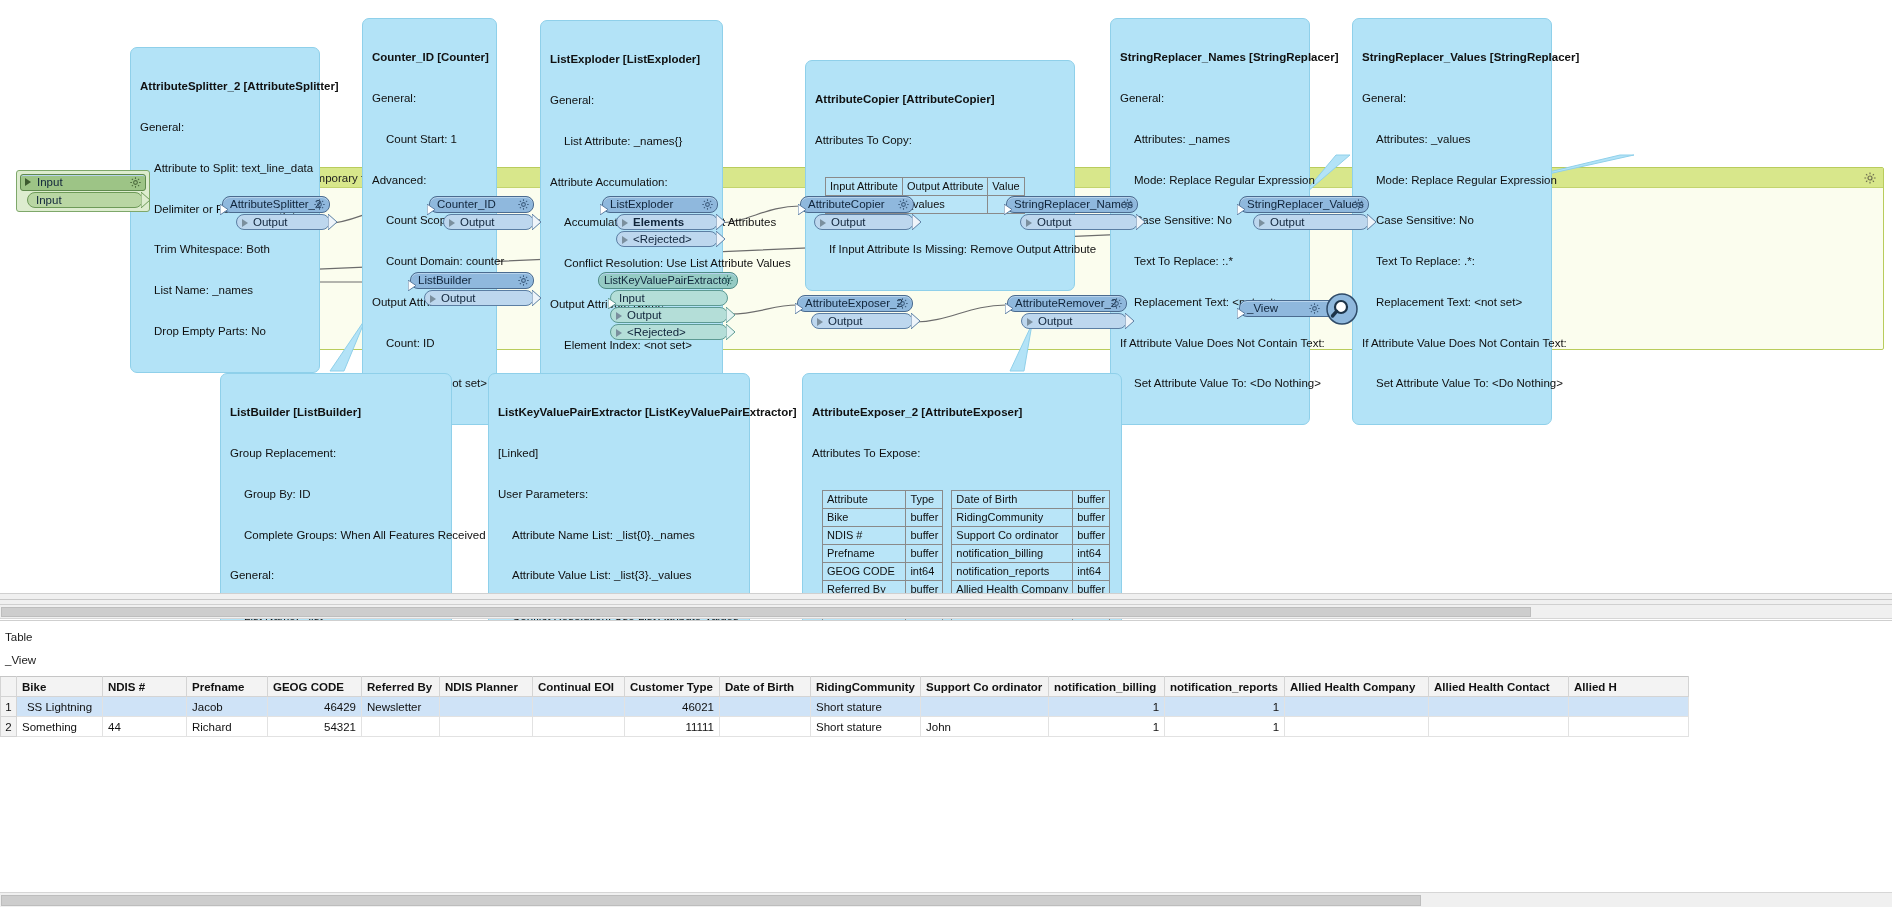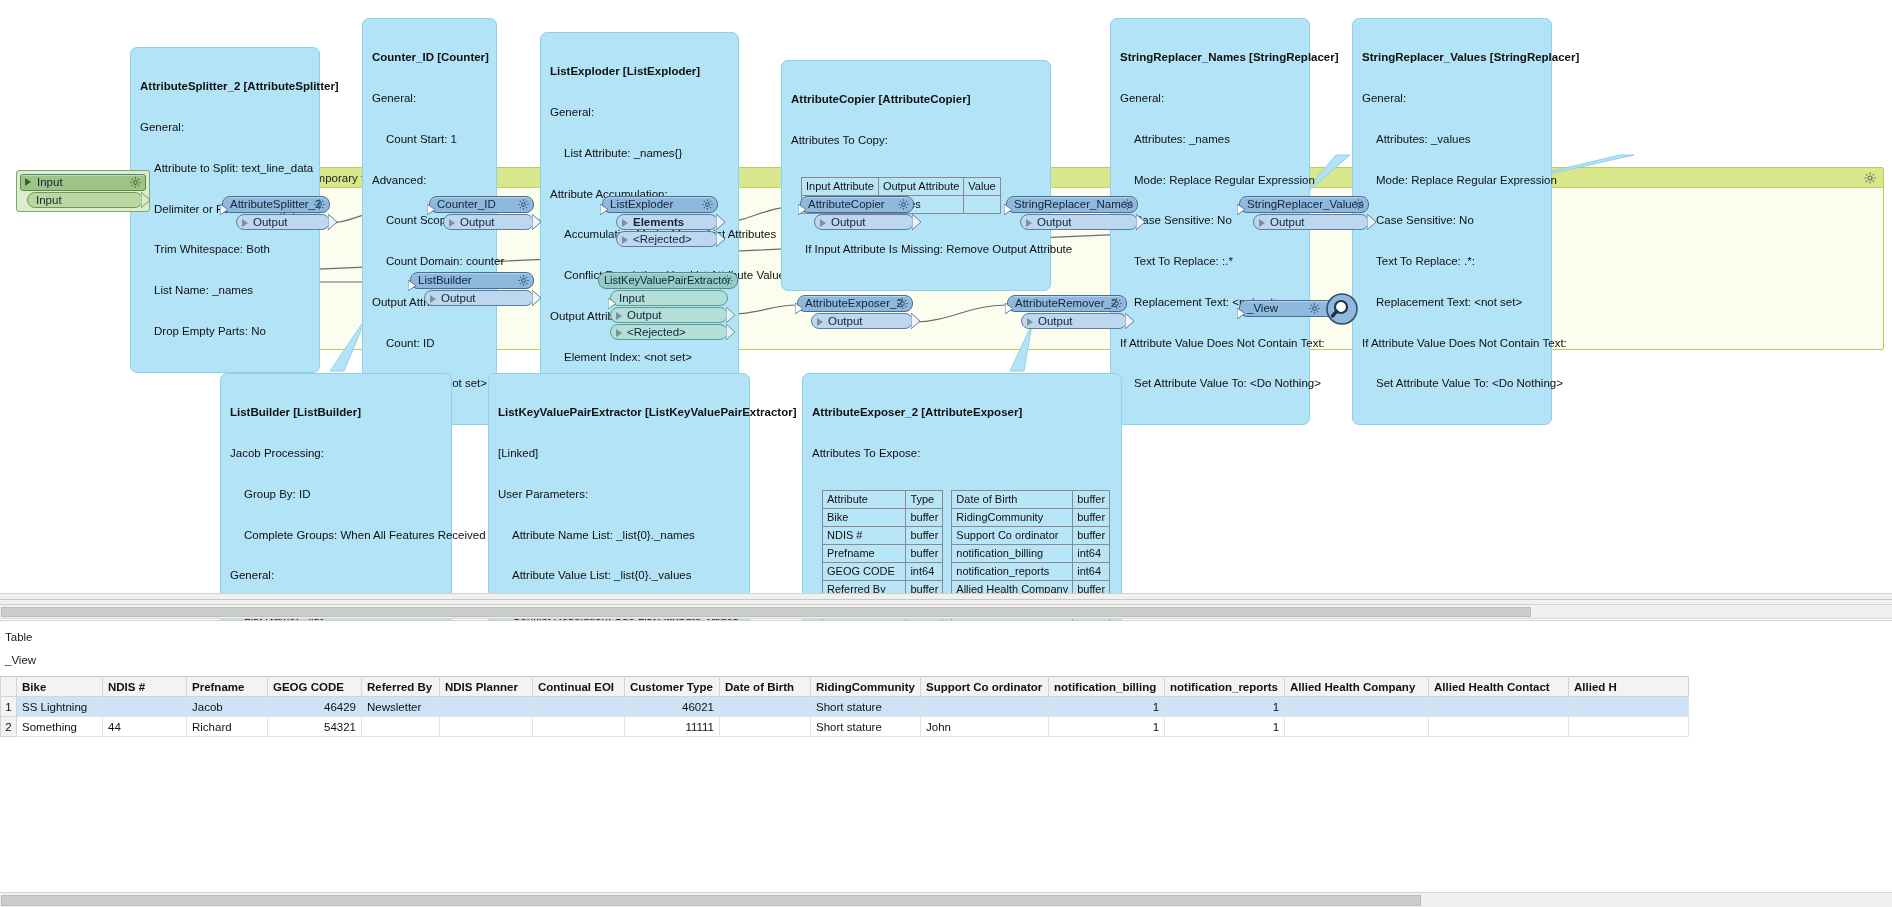--- a/index.html
+++ b/index.html
@@ -144,21 +144,21 @@
     border:1px solid #e2e2e2; font-size:11.5px; color:#111;
     padding:2px 5px; height:20px; white-space:nowrap; background:#fff;
   }
   table.grid td.rownum {
     background:#f3f3f3; border:1px solid #d4d4d4; text-align:center;
     font-weight:normal; width:16px; padding:2px 2px;
   }
   table.grid td.num { text-align:right; }
   table.grid tr.sel td { background:#cfe3f7; }
   table.grid tr.sel td.rownum { background:#f3f3f3; }
-  table.grid td.selcell { background:#8bb9e3; }
+  table.grid td.selcell { background:#8bb9e3;text-align:center; }
   #hscroll-bottom {
     position:absolute; left:0; bottom:0; width:1892px; height:15px;
     background:#f0f0f0; border-top:1px solid #d6d6d6;
   }
   #hscroll-bottom .thumb {
     position:absolute; left:1px; top:2px; width:1420px; height:11px;
     background:#cdcdcd; border:1px solid #bdbdbd;
   }
 </style>
 </head>
@@ -240,32 +240,32 @@
       <span class="cline">General:</span>
       <span class="cline indent1">Count Start: 1</span>
       <span class="cline">Advanced:</span>
       <span class="cline indent1">Count Scope: Global</span>
       <span class="cline indent1">Count Domain: counter</span>
       <span class="cline">Output Attribute Names:</span>
       <span class="cline indent1">Count: ID</span>
       <span class="cline indent1">Group ID: &lt;not set&gt;</span>
     </div>
 
-    <div class="callout" style="left:540px; top:32px; width:199px;">
+    <div class="callout" style="left:540px; top:20px; width:183px;">
       <span class="ctitle">ListExploder [ListExploder]</span>
       <span class="cline">General:</span>
       <span class="cline indent1">List Attribute: _names{}</span>
       <span class="cline">Attribute Accumulation:</span>
       <span class="cline indent1">Accumulation Mode: Merge List Attributes</span>
       <span class="cline indent1">Conflict Resolution: Use List Attribute Values</span>
       <span class="cline">Output Attribute Name:</span>
       <span class="cline indent1">Element Index: &lt;not set&gt;</span>
     </div>
 
-    <div class="callout" style="left:781px; top:60px; width:270px;">
+    <div class="callout" style="left:805px; top:60px; width:270px;">
       <span class="ctitle">AttributeCopier [AttributeCopier]</span>
       <span class="cline">Attributes To Copy:</span>
       <table class="ctable">
         <tbody><tr>
           <th>Input Attribute</th>
           <th>Output Attribute</th>
           <th>Value</th>
         </tr>
         <tr>
           <td>_names</td>
@@ -295,35 +295,35 @@
       <span class="cline indent1">Mode: Replace Regular Expression</span>
       <span class="cline indent1">Case Sensitive: No</span>
       <span class="cline indent1">Text To Replace: .*:</span>
       <span class="cline indent1">Replacement Text: &lt;not set&gt;</span>
       <span class="cline">If Attribute Value Does Not Contain Text:</span>
       <span class="cline indent1">Set Attribute Value To: &lt;Do Nothing&gt;</span>
     </div>
 
     <div class="callout" style="left:220px; top:373px; width:232px;">
       <span class="ctitle">ListBuilder [ListBuilder]</span>
-      <span class="cline">Jacob Processing:</span>
+      <span class="cline">Group Replacement:</span>
       <span class="cline indent1">Group By: ID</span>
       <span class="cline indent1">Complete Groups: When All Features Received</span>
       <span class="cline">General:</span>
       <span class="cline indent1">List Name: _list</span>
       <span class="cline indent1">Add To List: Selected Attributes</span>
       <span class="cline indent1">Selected Attributes: _names _values</span>
     </div>
 
     <div class="callout" style="left:488px; top:373px; width:262px;">
       <span class="ctitle">ListKeyValuePairExtractor [ListKeyValuePairExtractor]</span>
       <span class="cline">[Linked]</span>
       <span class="cline">User Parameters:</span>
       <span class="cline indent1">Attribute Name List: _list{0}._names</span>
-      <span class="cline indent1">Attribute Value List: _list{0}._values</span>
+      <span class="cline indent1">Attribute Value List: _list{3}._values</span>
       <span class="cline indent1">Conflict Resolution: Use List Attribute Values</span>
     </div>
 
     <div class="callout" style="left:802px; top:373px; width:320px;">
       <span class="ctitle">AttributeExposer_2 [AttributeExposer]</span>
       <span class="cline">Attributes To Expose:</span>
       <div class="exposer-tables">
         <table class="ctable">
           <tbody><tr>
             <th>Attribute</th>

